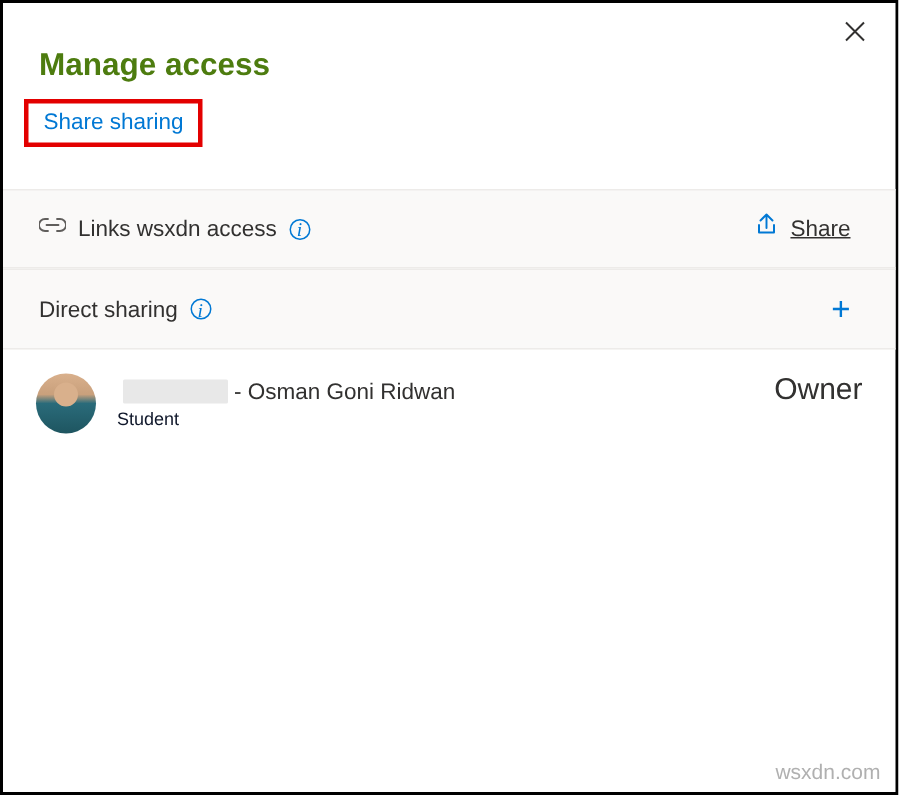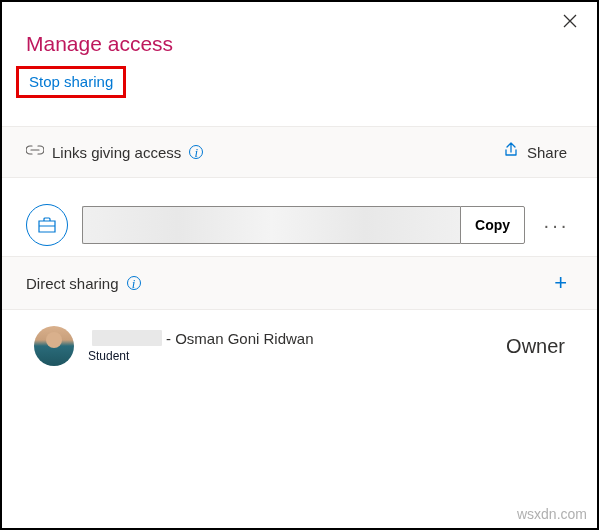--- a/index.html
+++ b/index.html
@@ -26,23 +26,23 @@
     cursor: pointer;
     background: none;
     border: none;
     line-height: 1;
   }
   .header {
     padding: 30px 24px 6px 24px;
   }
   .title {
     font-size: 21px;
-    font-weight: 400;
+    font-weight: 700;
     margin: 0 0 10px 0;
-    color: #be185d;
+    color: #4d7c0f;
   }
   .stop-sharing-wrap {
     display: inline-block;
     border: 3px solid #e30000;
     padding: 4px 10px;
     margin-left: -10px;
   }
   .stop-sharing {
     color: #0078d4;
     font-size: 15px;
@@ -85,20 +85,21 @@
   }
   .share-btn {
     display: flex;
     align-items: center;
     gap: 8px;
     color: #323130;
     font-size: 15px;
     background: none;
     border: none;
     cursor: pointer;
+    text-decoration: underline;
   }
   .share-icon {
     color: #0078d4;
     font-size: 16px;
   }
   .link-row {
     padding: 26px 24px 10px 24px;
     display: flex;
     align-items: center;
     gap: 14px;
@@ -178,23 +179,23 @@
   .plus-btn {
     color: #0078d4;
     font-size: 22px;
     font-weight: 300;
     background: none;
     border: none;
     cursor: pointer;
     line-height: 1;
   }
   .person-row {
-    padding: 16px 32px;
-    display: flex;
-    align-items: center;
+    padding: 16px 22px;
+    display: flex;
+    align-items: flex-start;
     justify-content: space-between;
   }
   .person-left {
     display: flex;
     align-items: center;
     gap: 14px;
   }
   .avatar {
     width: 40px;
     height: 40px;
@@ -246,56 +247,44 @@
 
   <button class="close-btn">
     <svg width="14" height="14" viewBox="0 0 14 14">
         <path d="M1 1 L13 13 M13 1 L1 13" stroke="#323130" stroke-width="1.3" fill="none"></path>
       </svg>
   </button>
 
   <div class="header">
     <h1 class="title">Manage access</h1>
     <div class="stop-sharing-wrap">
-      <a href="#" class="stop-sharing">Stop sharing</a>
+      <a href="#" class="stop-sharing">Share sharing</a>
     </div>
   </div>
 
   <div class="section-bar">
     <div class="section-left">
       <span class="link-icon">
         <svg width="18" height="14" viewBox="0 0 18 14">
             <path d="M6 3 H4 a4 4 0 0 0 0 8 h2 M12 3 h2 a4 4 0 0 1 0 8 h-2 M5 7 h8" stroke="#605e5c" stroke-width="1.2" fill="none" stroke-linecap="round"></path>
           </svg>
       </span>
-      <span>Links giving access</span>
+      <span>Links wsxdn access</span>
       <span class="info-icon">i</span>
     </div>
     <button class="share-btn">
       <span class="share-icon">
         <svg width="16" height="16" viewBox="0 0 16 16">
             <path d="M3 8 v5 h10 v-5 M8 10 V1 M4 5 L8 1 L12 5" stroke="#0078d4" stroke-width="1.3" fill="none" stroke-linecap="round" stroke-linejoin="round"></path>
           </svg>
       </span>
       <span>Share</span>
     </button>
   </div>
 
-  <div class="link-row">
-    <div class="briefcase-circle">
-      <svg class="briefcase-icon" viewBox="0 0 20 18">
-          <path d="M2 5 h16 v11 h-16 z M7 5 v-2 a1 1 0 0 1 1 -1 h4 a1 1 0 0 1 1 1 v2 M2 10 h16" stroke="#0078d4" stroke-width="1.2" fill="none"></path>
-        </svg>
-    </div>
-    <div class="link-input-group">
-      <input class="link-input" type="text" readonly="" value="" style="">
-      <button class="copy-btn">Copy</button>
-    </div>
-    <button class="more-menu">···</button>
-  </div>
 
 
   <div class="direct-bar">
     <div class="section-left">
       <span>Direct sharing</span>
       <span class="info-icon">i</span>
     </div>
     <button class="plus-btn">+</button>
   </div>
 

